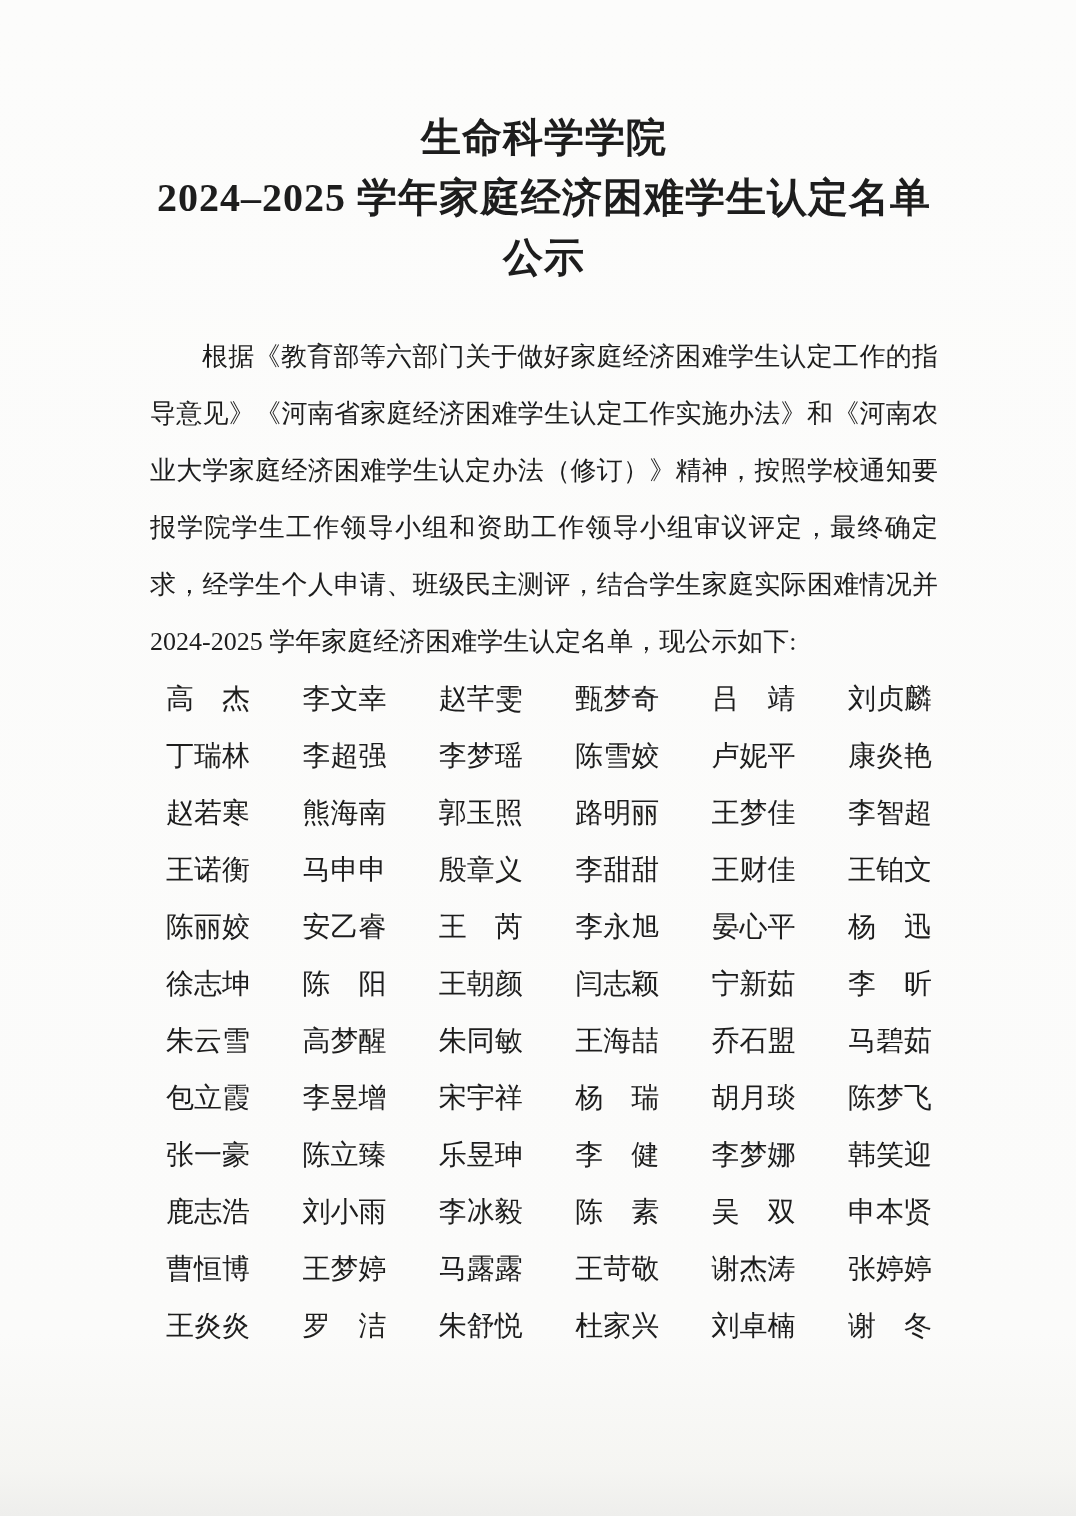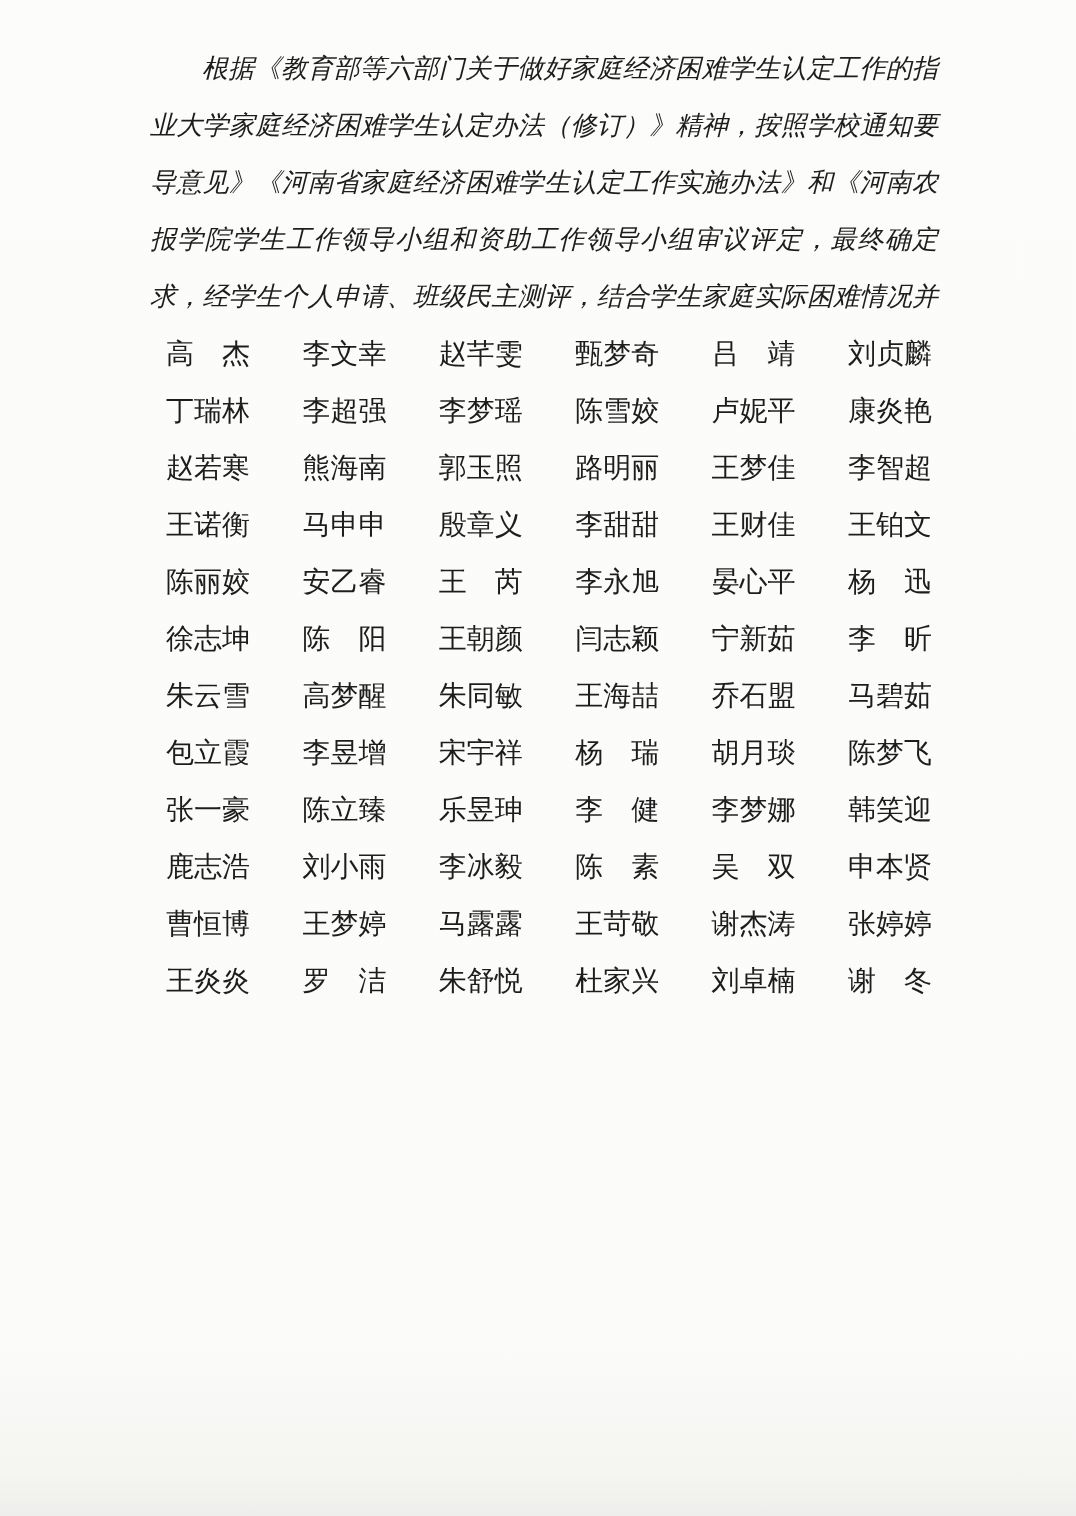--- a/index.html
+++ b/index.html
@@ -21,21 +21,21 @@
     font-weight: bold;
     font-size: 40px;
     line-height: 60px;
     letter-spacing: 1px;
   }
   .para {
     margin-top: 40px;
     font-size: 26px;
     line-height: 57px;
   }
-  .para .line { text-align: justify; text-align-last: justify; font-style: italic; }
+  .para .line { text-align: justify; text-align-last: justify; }
   .para .line.first { text-indent: 2em; }
   .para .line.last { text-align-last: left; }
   .section-heading {
     margin-top: 20px;
     font-size: 28px;
     font-weight: bold;
     line-height: 57px;
     letter-spacing: 1px;
   }
   .names-grid {
@@ -48,27 +48,33 @@
     line-height: 57px;
   }
   .name { white-space: pre; display: inline-block; }
 </style>
 </head>
 <body>
 
 <div class="page">
   <div class="content">
 
+    <div class="title-block">
+      <div>生命科学学院</div>
+      <div>2024–2025 学年家庭经济困难学生认定名单</div>
+      <div>公示</div>
+    </div>
 
     <div class="para">
       <div class="line first">根据《教育部等六部门关于做好家庭经济困难学生认定工作的指</div>
+      <div class="line">导意见》《河南省家庭经济困难学生认定工作实施办法》和《河南农</div>
       <div class="line">业大学家庭经济困难学生认定办法（修订）》精神，按照学校通知要</div>
-      <div class="line">导意见》《河南省家庭经济困难学生认定工作实施办法》和《河南农</div>
       <div class="line">报学院学生工作领导小组和资助工作领导小组审议评定，最终确定</div>
       <div class="line">求，经学生个人申请、班级民主测评，结合学生家庭实际困难情况并</div>
+      <div class="line last">2024-2025 学年家庭经济困难学生认定名单，现公示如下:</div>
     </div>
 
 
     <div class="names-grid">
       <span class="name">高　杰</span>
       <span class="name">李文幸</span>
       <span class="name">赵芊雯</span>
       <span class="name">甄梦奇</span>
       <span class="name">吕　靖</span>
       <span class="name">刘贞麟</span>

